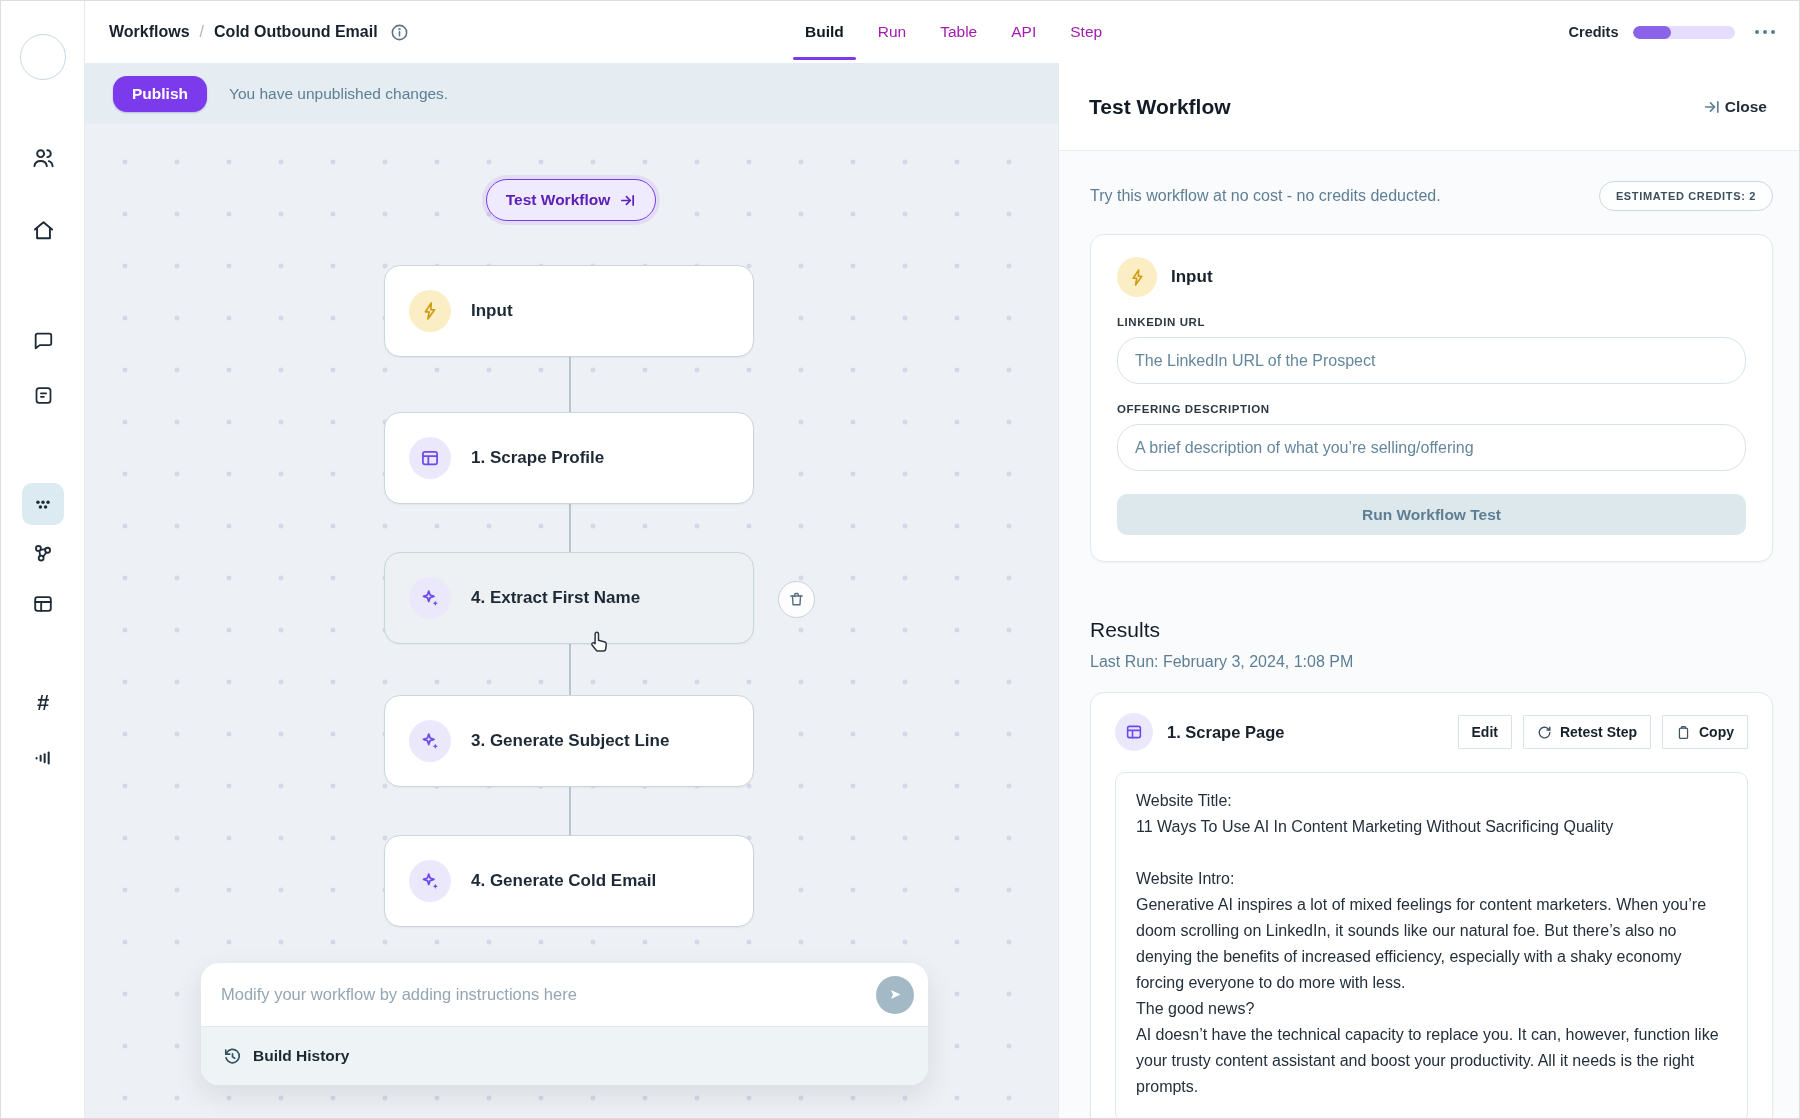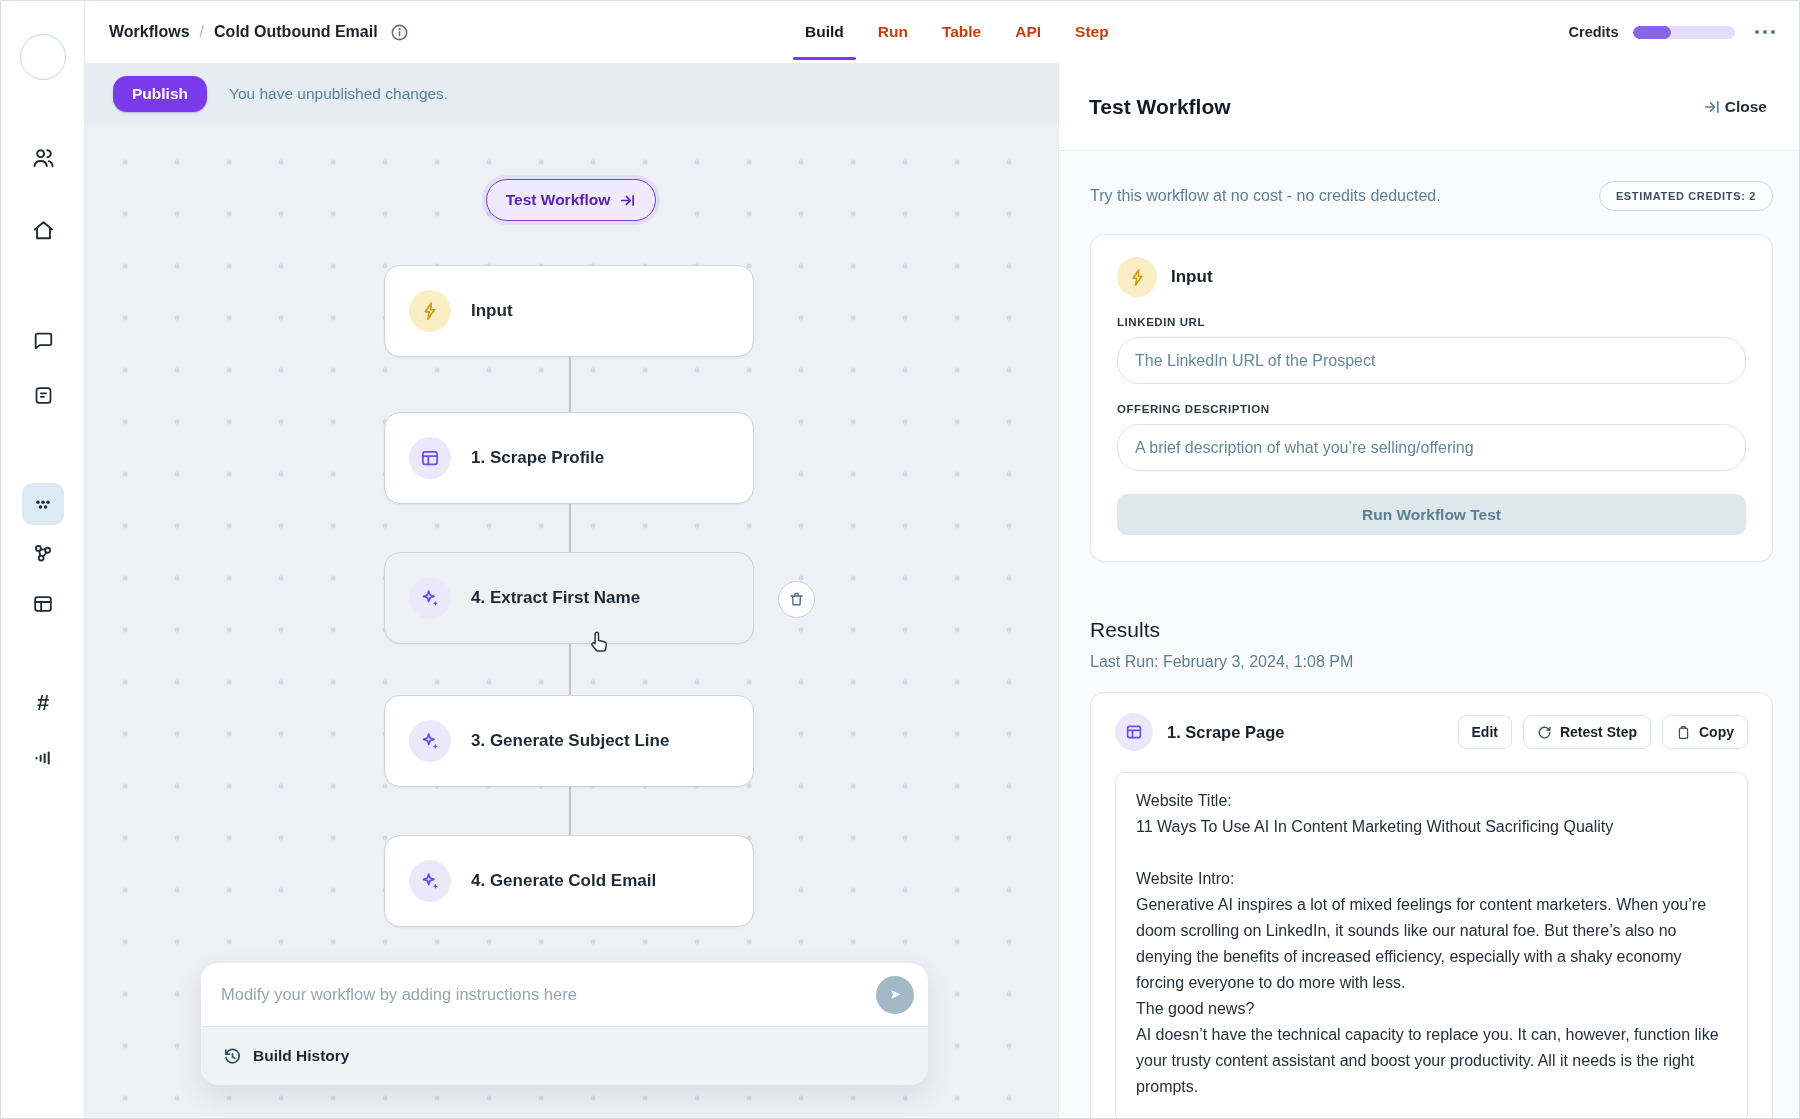--- a/index.html
+++ b/index.html
@@ -20,21 +20,21 @@
   .rail-item.active { background:#dceaf2; }
   .hash-glyph { font-size:22px; font-weight:700; color:#1f2b37; }
 
   
   .main-col { flex:1; display:flex; flex-direction:column; height:100%; }
   .topbar { height:62px; background:#fff; position:relative; display:flex; align-items:center; flex:none; }
   .breadcrumb { display:flex; align-items:center; gap:10px; padding-left:24px; font-size:16px; font-weight:700; color:#18222c; }
   .breadcrumb .sep { color:#aab6bf; font-weight:400; }
   .info-icon { color:#5d7384; margin-left:2px; }
   .tabs { position:absolute; left:694px; top:0; height:62px; display:flex; align-items:center; gap:30px;margin-left:24px; }
-  .tab { font-size:15.5px; font-weight:700; color:#c2410c; height:62px; display:flex; align-items:center; cursor:pointer; position:relative; padding:0 2px; }
+  .tab { font-size:15.5px; font-weight:400; color:#a21caf; height:62px; display:flex; align-items:center; cursor:pointer; position:relative; padding:0 2px; }
   .tab.active { color:#101820; font-weight:700; }
   .tab.active::after { content:""; position:absolute; left:-10px; right:-10px; bottom:3px; height:3px; background:#7c3aed; border-radius:2px; }
   .credits { position:absolute; right:26px; top:0; height:62px; display:flex; align-items:center; gap:14px; }
   .credits-label { font-size:14.5px; font-weight:700; color:#1b2530; }
   .credits-track { width:102px; height:13px; border-radius:7px; background:#e4defc; overflow:hidden; }
   .credits-fill { height:100%; background:#8a63e8; border-radius:7px; }
   .kebab { display:flex; gap:3.5px; margin-left:6px; cursor:pointer; }
   .kebab i { width:4.5px; height:4.5px; border-radius:50%; background:#5d7a8d; }
 
   .content-row { flex:1; display:flex; min-height:0; }
@@ -112,21 +112,21 @@
              color:#5e7e94; font-size:15.5px; font-weight:600; cursor:pointer; font-family:inherit; }
 
   .results-h { margin-top:56px; font-size:21px; font-weight:400; color:#131c26; }
   .last-run { margin-top:11px; font-size:16px; color:#5d7f95; }
 
   .step-card { margin-top:21px; padding:20px 24px 26px; }
   .step-head { display:flex; align-items:center; gap:14px; }
   .step-head .node-ic { width:38px; height:38px; }
   .step-title { font-size:16.5px; font-weight:700; color:#18222c; flex:1; }
   .step-actions { display:flex; gap:11px; }
-  .action-btn { height:34px; padding:0 13px; border-radius:9px; border:1px solid #d9e2e8; background:#fff;
+  .action-btn { height:34px; padding:0 13px; border-radius:1px; border:1px solid #d9e2e8; background:#fff;
                 display:flex; align-items:center; gap:8px; font-size:14px; font-weight:600; color:#16212b;
                 cursor:pointer; font-family:inherit; }
   .action-btn svg { color:#3e5260; }
   .step-output { margin-top:21px; border:1px solid #dfe7eb; border-radius:10px; background:#fff;
                  padding:15px 20px 22px; font-size:16px; line-height:26px; color:#232f3b; white-space:pre-wrap; }
 </style>
 </head>
 <body>
 
 <aside class="rail">

